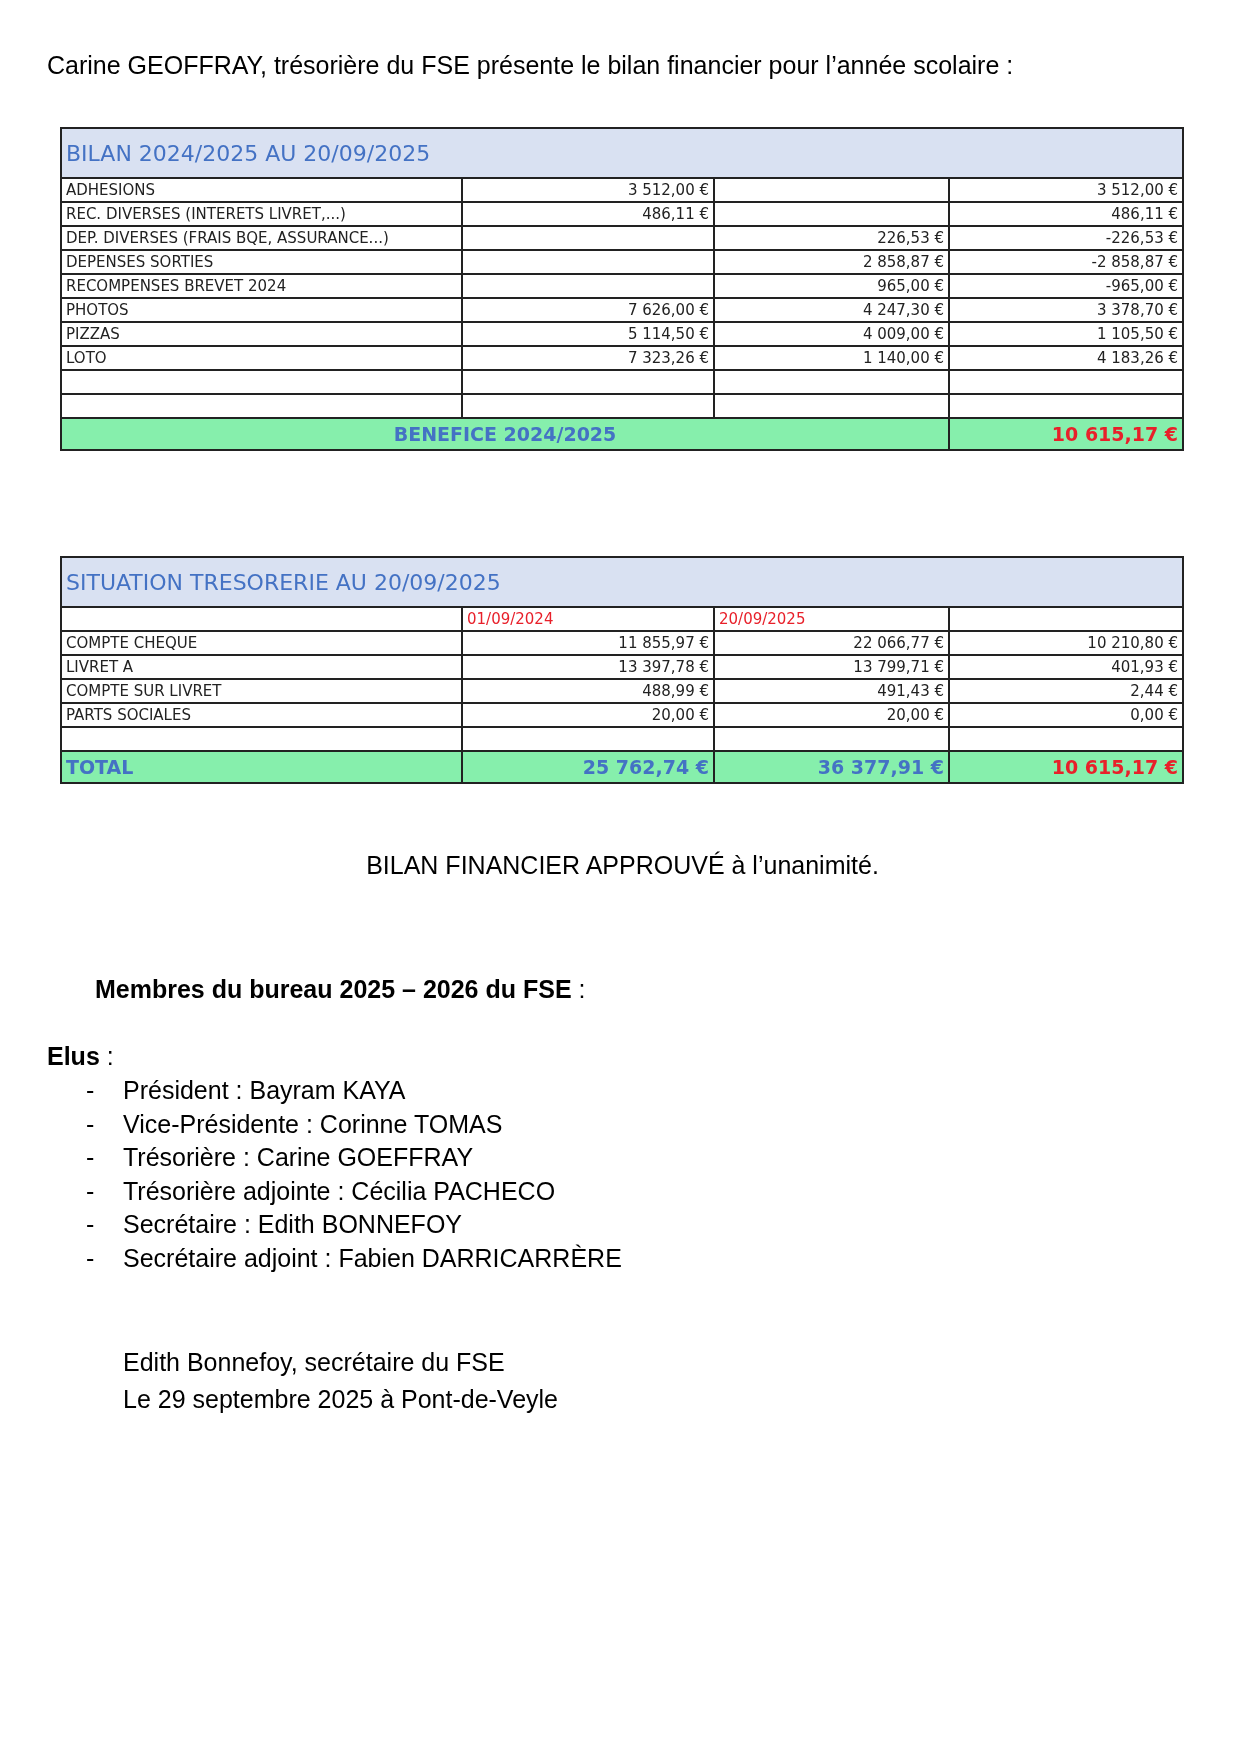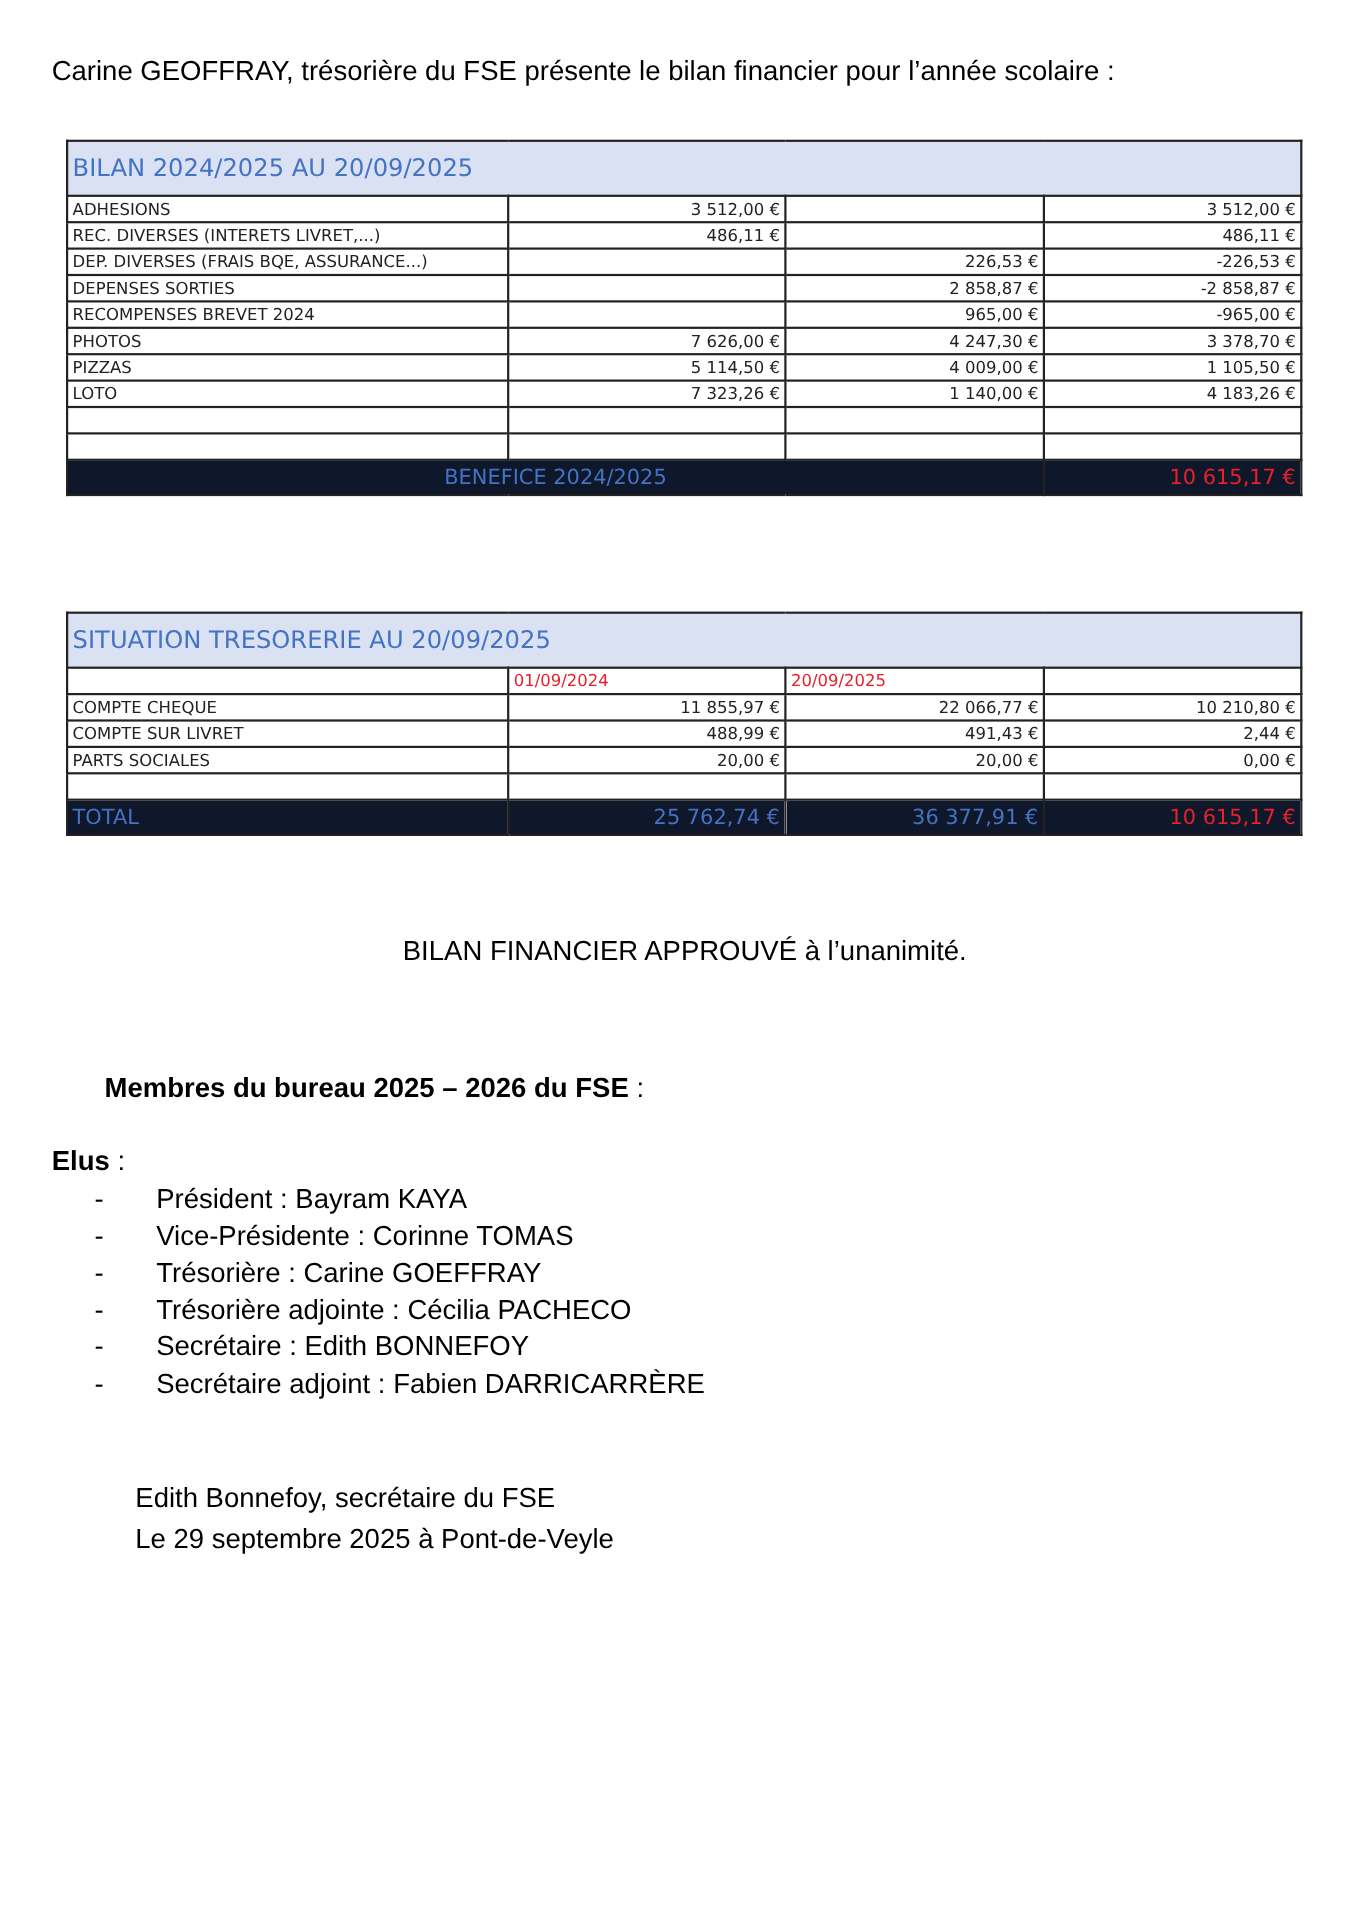--- a/index.html
+++ b/index.html
@@ -10,35 +10,35 @@
 
     table.fin { position: absolute; left: 60px; width: 1122px; border-collapse: collapse;
                 table-layout: fixed; font-family: "DejaVu Sans", sans-serif; }
     table.fin td { border: 2px solid #222; padding: 0 4px; height: 22px; font-size: 15px;
                    color: #222; white-space: nowrap; overflow: hidden; }
     table.fin td.num { text-align: right; }
     table.fin td.title { background: #d9e1f2; color: #4472c4; text-align: left;
                          font-size: 22px; height: 48px; }
     table.fin td.hdr { color: #e8202a; font-size: 15px; }
     table.fin td.hdr.right { text-align: left; }
-    table.fin tr.total td { background: #0f172a; color: #4472c4; font-size: 19px; height: 30px; }
+    table.fin tr.total td { background: #86efac; color: #4472c4; font-size: 19px; height: 30px; font-weight: bold; }
     table.fin tr.total td.red { color: #e8202a; margin-left: 44px; }
     table.fin tr.total td.center { text-align: center; }
     #bilan { top: 127px; }
     #treso { top: 556px; }
 
     .approved { left: 0; width: 1241px; text-align: center; top: 850px; padding-left: 4px; box-sizing: border-box; }
     .members { left: 47px; top: 974px; font-weight: bold; margin-left: 48px; }
     .members .colon { font-weight: normal; }
     .elus { left: 47px; top: 1041px; font-weight: bold; }
     .elus .colon { font-weight: normal; }
     .list { position: absolute; left: 0; top: 1075px; }
     .list .item { position: relative; height: 33.6px; font-size: 25px; line-height: 30px; white-space: nowrap; }
     .list .dash { position: absolute; left: 86px; }
-    .list .txt { position: absolute; left: 123px; margin-left: 19px; }
+    .list .txt { position: absolute; left: 123px; }
     .sig1 { left: 123px; top: 1347px; }
     .sig2 { left: 123px; top: 1384px; }
   </style>
 </head>
 <body>
 
 <div class="line intro">Carine GEOFFRAY, trésorière du FSE présente le bilan financier pour l’année scolaire :</div>
 
 <table class="fin" id="bilan">
   <colgroup>
@@ -135,20 +135,26 @@
     <td class="hdr right">20/09/2025</td>
     <td class="hdr right"></td>
   </tr>
   <tr>
     <td>COMPTE CHEQUE</td>
     <td class="num">11 855,97 €</td>
     <td class="num">22 066,77 €</td>
     <td class="num">10 210,80 €</td>
   </tr>
   <tr>
+    <td>LIVRET A</td>
+    <td class="num">13 397,78 €</td>
+    <td class="num">13 799,71 €</td>
+    <td class="num">401,93 €</td>
+  </tr>
+  <tr>
     <td>COMPTE SUR LIVRET</td>
     <td class="num">488,99 €</td>
     <td class="num">491,43 €</td>
     <td class="num">2,44 €</td>
   </tr>
   <tr>
     <td>PARTS SOCIALES</td>
     <td class="num">20,00 €</td>
     <td class="num">20,00 €</td>
     <td class="num">0,00 €</td>

